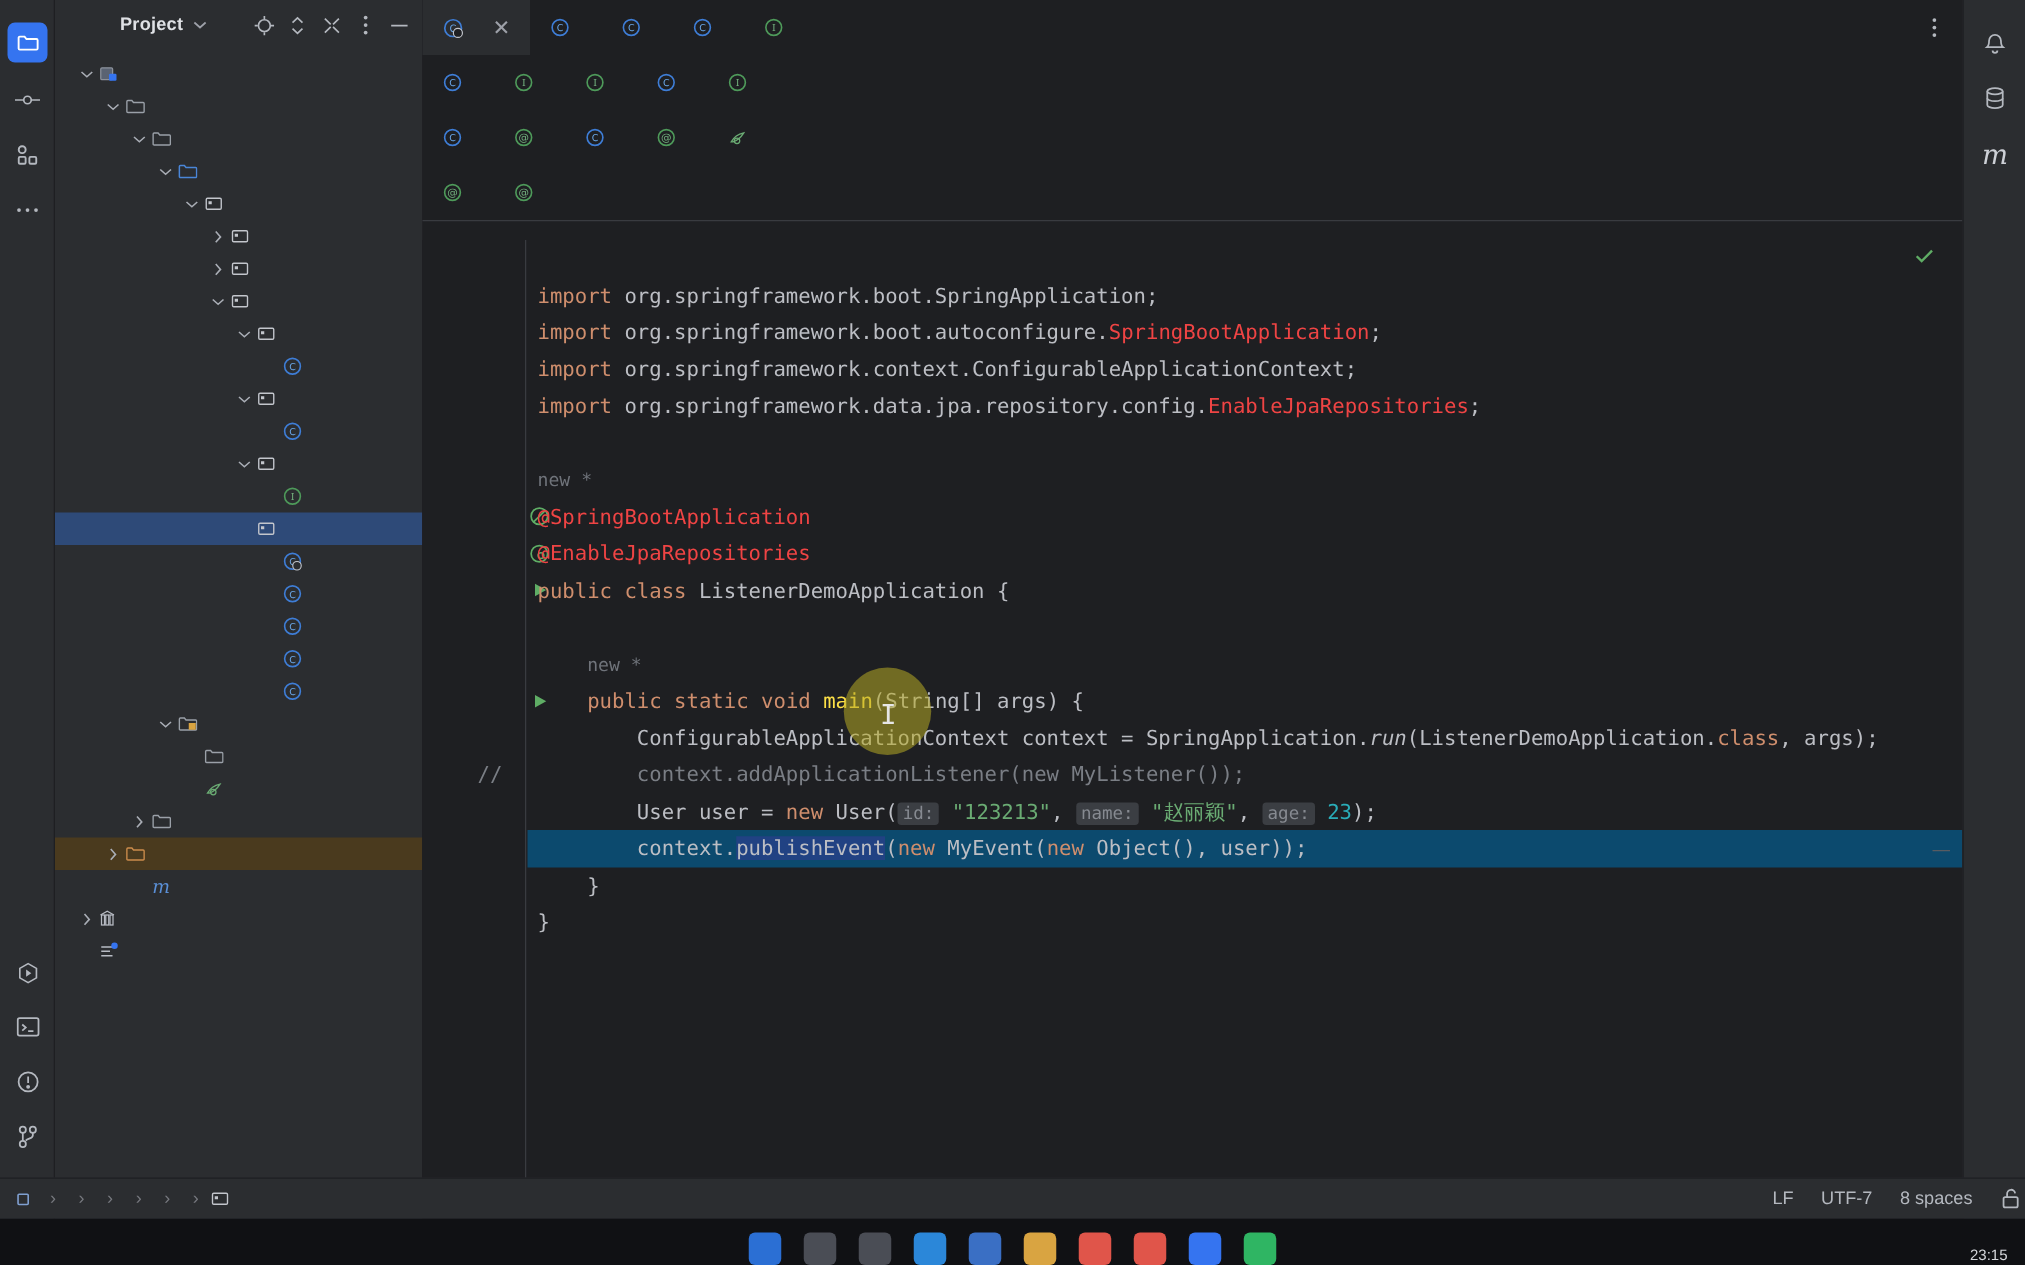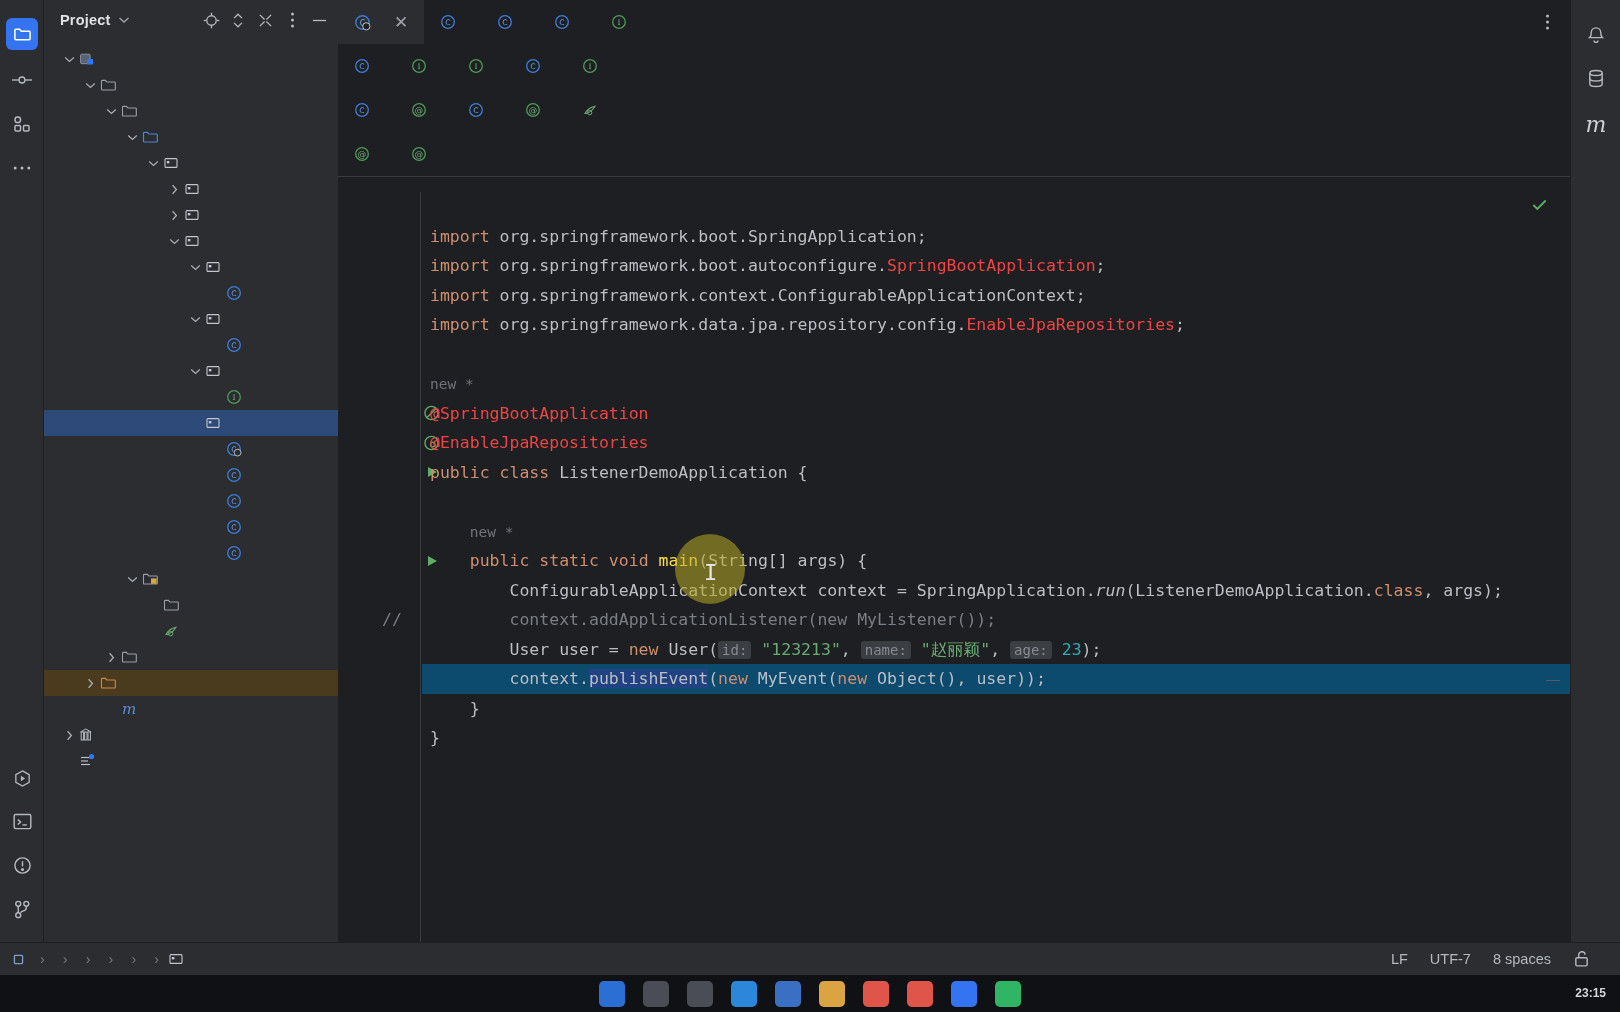--- a/index.html
+++ b/index.html
@@ -26,21 +26,21 @@
 
   
   .project-panel {
     position: absolute; left: 44px; top: 0; width: 294px; height: 975px;
     background: #2b2d30;
   }
   .project-header {
     height: 40px; display: flex; align-items: center; padding: 0 6px 0 16px;
   }
   .project-title {
-    font-size: 14.5px; color: #dfe1e5; font-weight: 700; letter-spacing: .2px;
+    font-size: 14.5px; color: #dfe1e5; font-weight: 700; letter-spacing: .2px; margin-left: 36px;
   }
   .project-chevron { margin-left: 7px; color: #9da0a8; display:flex; }
   .project-header-spacer { flex: 1; }
   .hdr-icon {
     width: 26px; height: 26px; display: flex; align-items: center;
     justify-content: center; color: #b4b8bf; margin-left: 1px;
   }
 
   .tree { position: absolute; top: 46px; left: 0; right: 0; bottom: 0; overflow: hidden; }
   .tree-row {
@@ -146,27 +146,27 @@
 
   
   .statusbar {
     position: absolute; left: 0; bottom: 37px; width: 1620px; height: 33px;
     background: #2b2d30; display: flex; align-items: center;
     font-size: 14.5px; color: #b4b8bf; border-top: 1px solid #1e1f22;
   }
   .crumbs { display: flex; align-items: center; padding-left: 12px; }
   .crumb { display: flex; align-items: center; color: #b4b8bf; }
   .crumb-sep { margin: 0 9px; color: #77797f; }
-  .status-right { margin-left: auto; display: flex; align-items: center; padding-right: 30px; justify-content: space-between; }
+  .status-right { margin-left: auto; display: flex; align-items: center; padding-right: 3px; justify-content: space-between; }
   .status-right > span, .status-right > div { margin-left: 22px; }
 
   
   .taskbar {
     position: absolute; left: 0; bottom: 0; width: 1620px; height: 37px;
-    background: #101114; display: flex; align-items: center; justify-content: center; font-weight: bold;
+    background: #101114; display: flex; align-items: flex-end; justify-content: center;
   }
   .tb-icons { display: flex; align-items: center; gap: 18px; }
   .tb-ic { width: 26px; height: 26px; border-radius: 5px; }
   .tb-time { position: absolute; right: 14px; color: #d4d6da; font-size: 12px; text-align:right; line-height:1.25;}
 </style>
 </head>
 <body>
 
 <div id="app">
 

